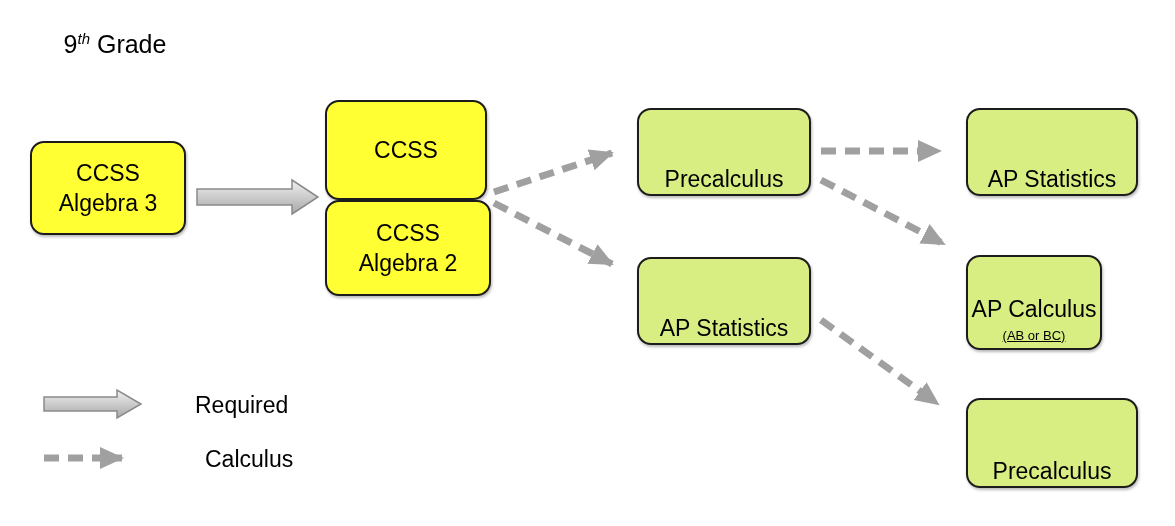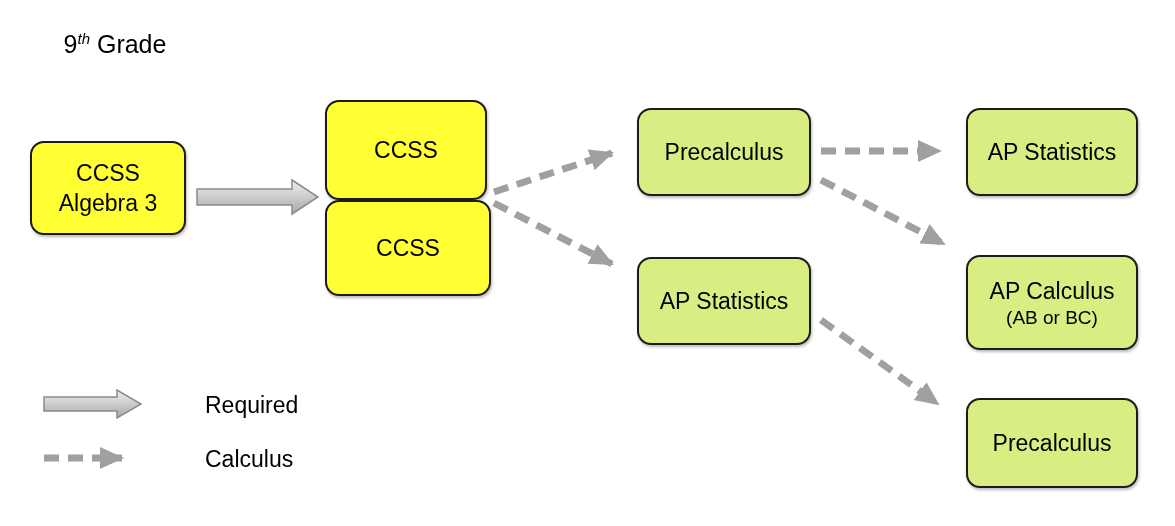--- a/index.html
+++ b/index.html
@@ -44,24 +44,24 @@
     display: flex;
     flex-direction: column;
     align-items: center;
     justify-content: center;
     text-align: center;
     font-size: 23px;
     line-height: 30px;
     box-shadow: 1px 2px 3px rgba(0,0,0,0.28);
   }
   .box.yellow { background: var(--required-yellow, #FFFF33); }
-  .box.green  { background: var(--optional-green, #D9EE82); }
+  .box.green  { background: var(--optional-green, #D9EE82); justify-content: flex-end; }
   .box-line { white-space: nowrap; }
   .box-line:empty { display: none; }
-  .box-subline { font-size: 19px; line-height: 24px; white-space: nowrap; }
+  .box-subline { font-size: 13px; line-height: 24px; white-space: nowrap; text-decoration: underline; }
   .box-subline:empty { display: none; }
 
   .legend-label {
     position: absolute;
     font-size: 23px;
     white-space: nowrap;
   }
 
   .dashed-arrow {
     stroke: var(--arrow-gray, #A0A0A0);
@@ -120,43 +120,44 @@
     <div class="box-line">CCSS</div>
     <div class="box-line">Algebra 3</div>
   </div>
 
   <div class="box yellow" style="left:325px;top:100px;width:162px;height:100px;">
     <div class="box-line">CCSS</div>
   </div>
 
   <div class="box yellow" style="left:325px;top:200px;width:166px;height:96px;">
     <div class="box-line">CCSS</div>
+    <div class="box-line">Algebra 2</div>
   </div>
 
   <div class="box green" style="left:637px;top:108px;width:174px;height:88px;">
     <div class="box-line">Precalculus</div>
 
   </div>
 
   <div class="box green" style="left:637px;top:257px;width:174px;height:88px;">
     <div class="box-line">AP Statistics</div>
 
   </div>
 
   <div class="box green" style="left:966px;top:108px;width:172px;height:88px;">
     <div class="box-line">AP Statistics</div>
 
   </div>
 
-  <div class="box green" style="left:966px;top:255px;width:172px;height:95px;">
+  <div class="box green" style="left:966px;top:255px;width:136px;height:95px;">
     <div class="box-line">AP Calculus</div>
     <div class="box-subline">(AB or BC)</div>
   </div>
 
   <div class="box green" style="left:966px;top:398px;width:172px;height:90px;">
     <div class="box-line">Precalculus</div>
 
   </div>
 
-  <div class="legend-label" style="left:205px;top:392px;">Required</div>
+  <div class="legend-label" style="left:195px;top:392px;">Required</div>
   <div class="legend-label" style="left:205px;top:446px;">Calculus</div>
 
 </div>
 
 </body></html>

